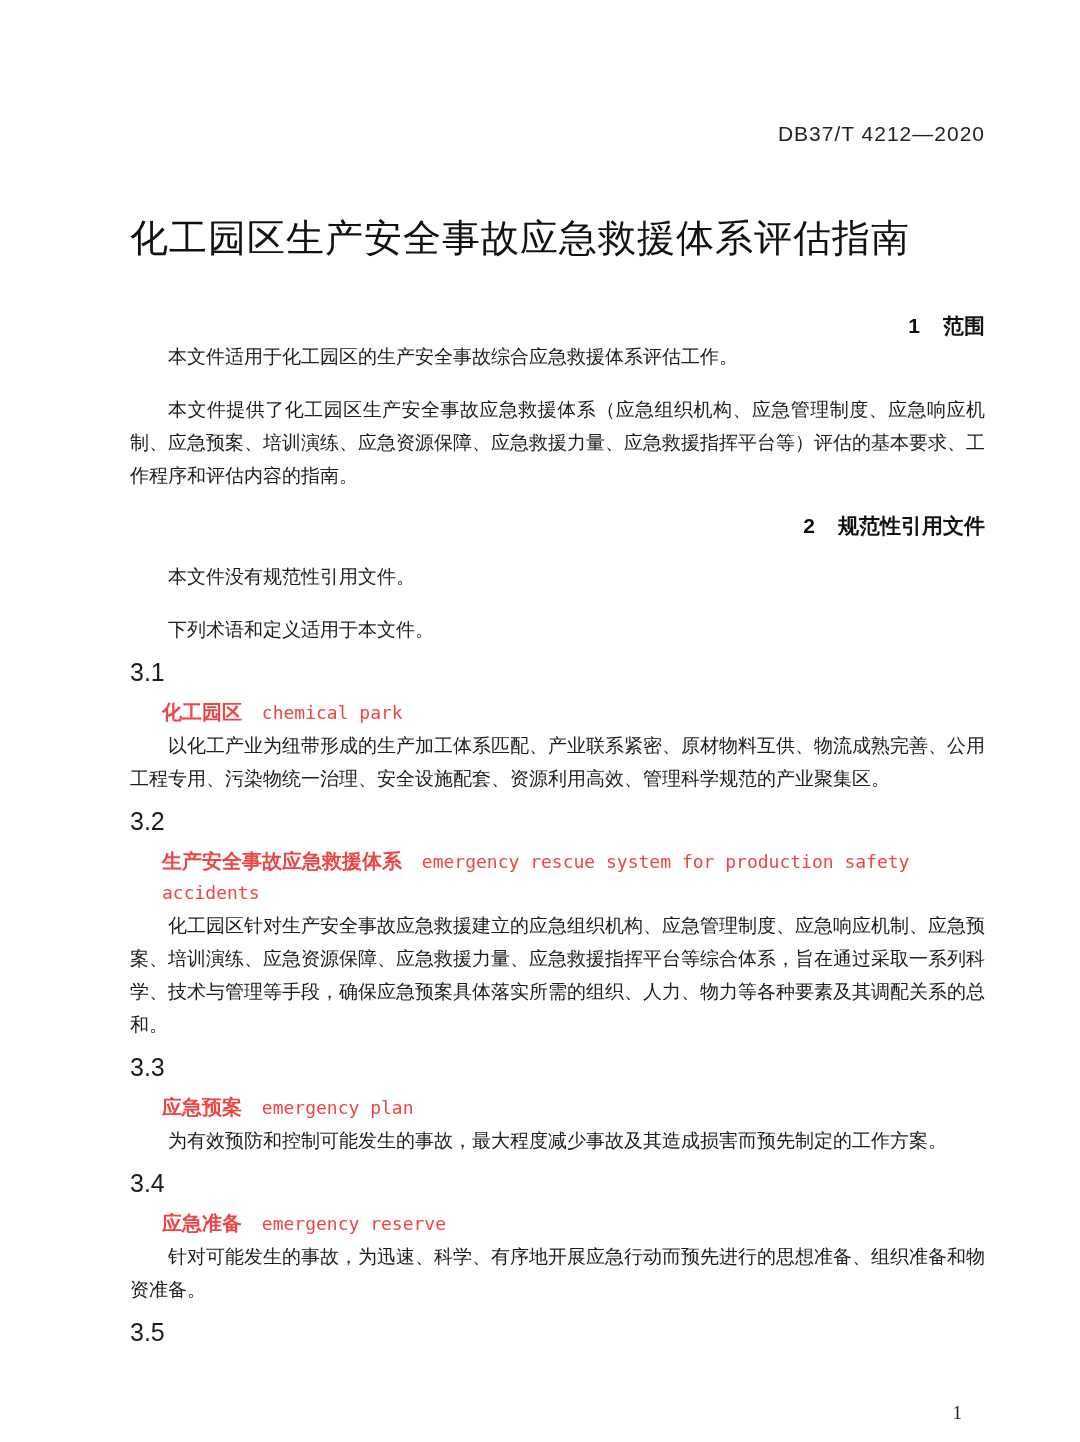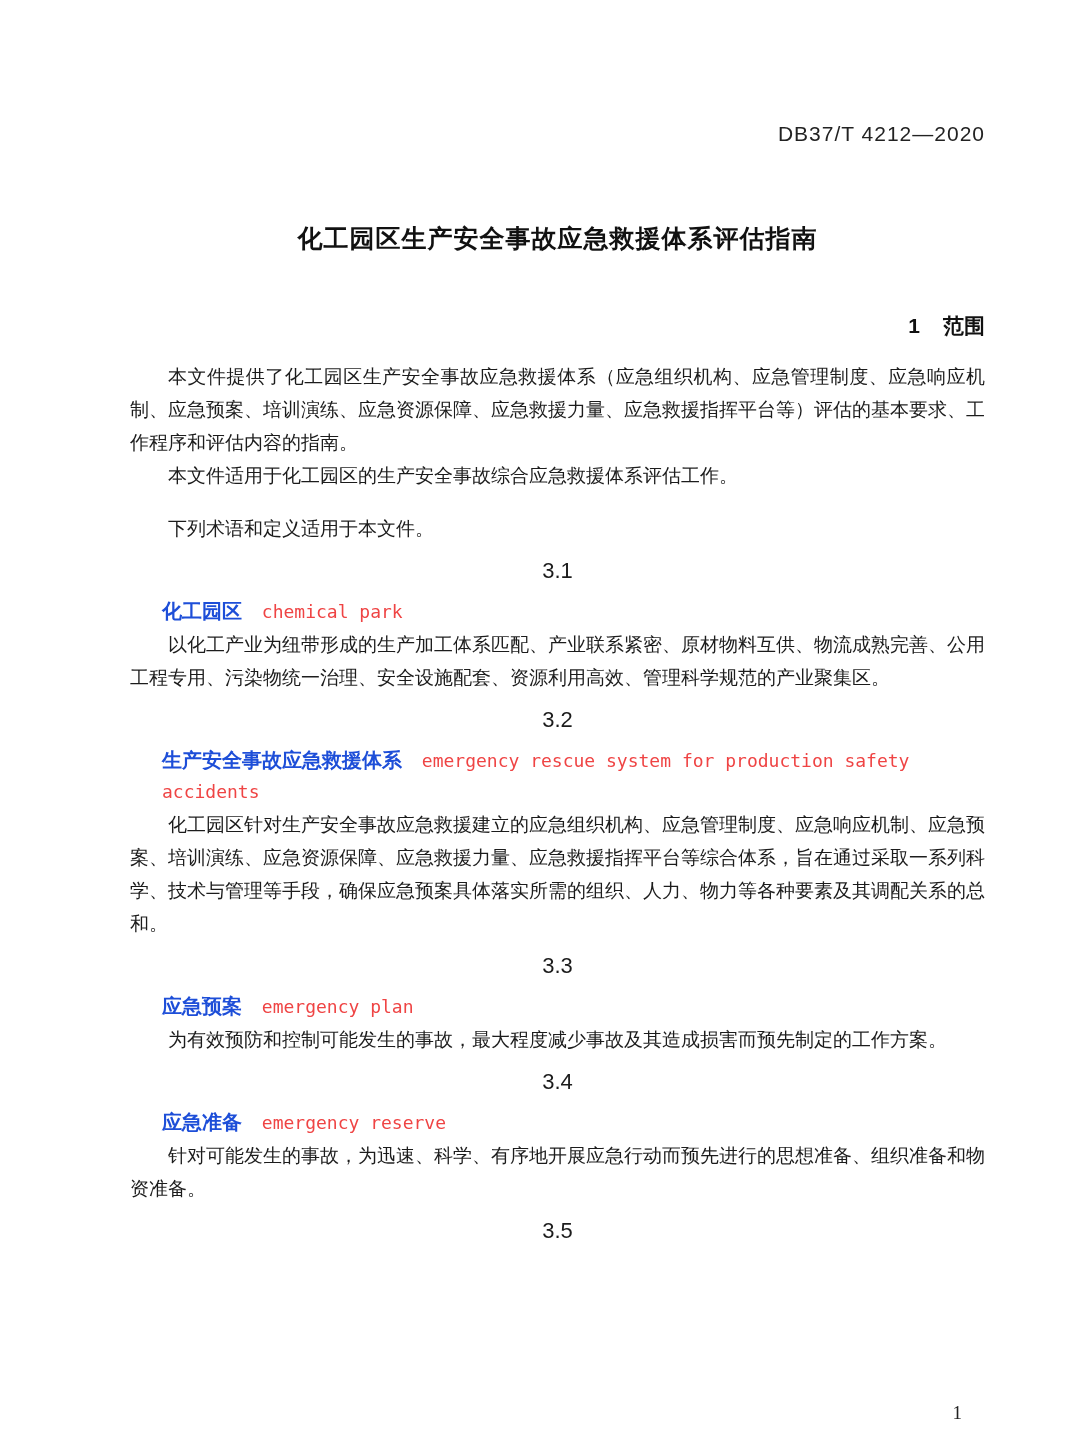--- a/index.html
+++ b/index.html
@@ -21,24 +21,24 @@
     text-align: right;
     font-family: "Liberation Sans", "DejaVu Sans", sans-serif;
     font-size: 21px;
     letter-spacing: 1px;
     color: #222222;
     line-height: 24px;
   }
 
   .doc-title {
     margin-top: 72px;
-    text-align: center;
+    text-align: left;
     font-family: "Liberation Sans", "DejaVu Sans", sans-serif;
-    font-weight: bold;
-    font-size: 25px;
+    font-weight: normal;
+    font-size: 38px;
     line-height: 40px;
     color: #111111;
     letter-spacing: 1px;
   }
 
   .sec-heading {
     font-family: "Liberation Sans", "DejaVu Sans", sans-serif;
     font-weight: bold;
     font-size: 21px;
     line-height: 28px;
@@ -56,36 +56,35 @@
     line-height: 33px;
     text-align: justify;
     color: #1c1c1c;
   }
   .indent { text-indent: 2em; }
   .after-heading { margin-top: 20px; }
 
   .clause-num {
     margin-top: 13px;
     font-family: "Liberation Sans", "DejaVu Sans", sans-serif;
-    font-size: 22px;
+    font-size: 25px;
     line-height: 26px;
     color: #1c1c1c;
-    text-align: center;
   }
 
   .term-line {
     margin-top: 12px;
     padding-left: 2em;
     line-height: 30px;
   }
   .term-zh {
     font-family: "Liberation Sans", "DejaVu Sans", sans-serif;
     font-weight: bold;
     font-size: 20px;
-    color: #1d4ed8;
+    color: #ef4444;
   }
   .term-en {
     font-family: "DejaVu Sans Mono", "Liberation Mono", monospace;
     font-size: 18px;
     margin-left: 1.1em;
     color: #ef4444;
   }
 
   .page-number {
     position: absolute;
@@ -102,24 +101,30 @@
 <div class="page">
 
   <div class="doc-code">DB37/T 4212—2020</div>
 
   <h1 class="doc-title">化工园区生产安全事故应急救援体系评估指南</h1>
 
   <div>
     <div class="sec-heading h-scope">
       <span class="sec-num">1</span><span>范围</span>
     </div>
+    <p class="body-p indent">本文件适用于化工园区的生产安全事故综合应急救援体系评估工作。</p>
     <p class="body-p indent after-heading">本文件提供了化工园区生产安全事故应急救援体系（应急组织机构、应急管理制度、应急响应机制、应急预案、培训演练、应急资源保障、应急救援力量、应急救援指挥平台等）评估的基本要求、工作程序和评估内容的指南。</p>
-    <p class="body-p indent">本文件适用于化工园区的生产安全事故综合应急救援体系评估工作。</p>
   </div>
 
+  <div>
+    <div class="sec-heading h-ref">
+      <span class="sec-num">2</span><span>规范性引用文件</span>
+    </div>
+    <p class="body-p indent after-heading">本文件没有规范性引用文件。</p>
+  </div>
 
   <div>
     <p class="body-p indent after-heading">下列术语和定义适用于本文件。</p>
 
     <div>
       <div class="clause-num">3.1</div>
       <div class="term-line">
         <span class="term-zh">化工园区</span><span class="term-en">chemical park</span>
       </div>
       <p class="body-p indent">以化工产业为纽带形成的生产加工体系匹配、产业联系紧密、原材物料互供、物流成熟完善、公用工程专用、污染物统一治理、安全设施配套、资源利用高效、管理科学规范的产业聚集区。</p>

